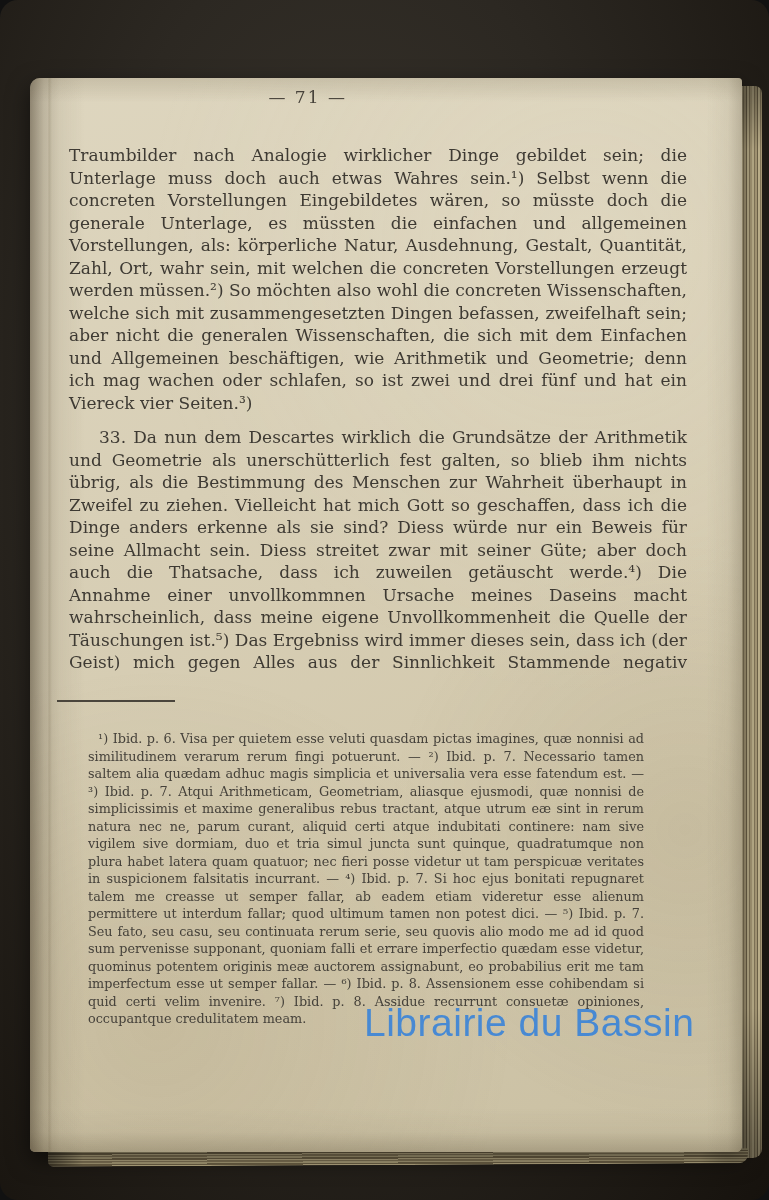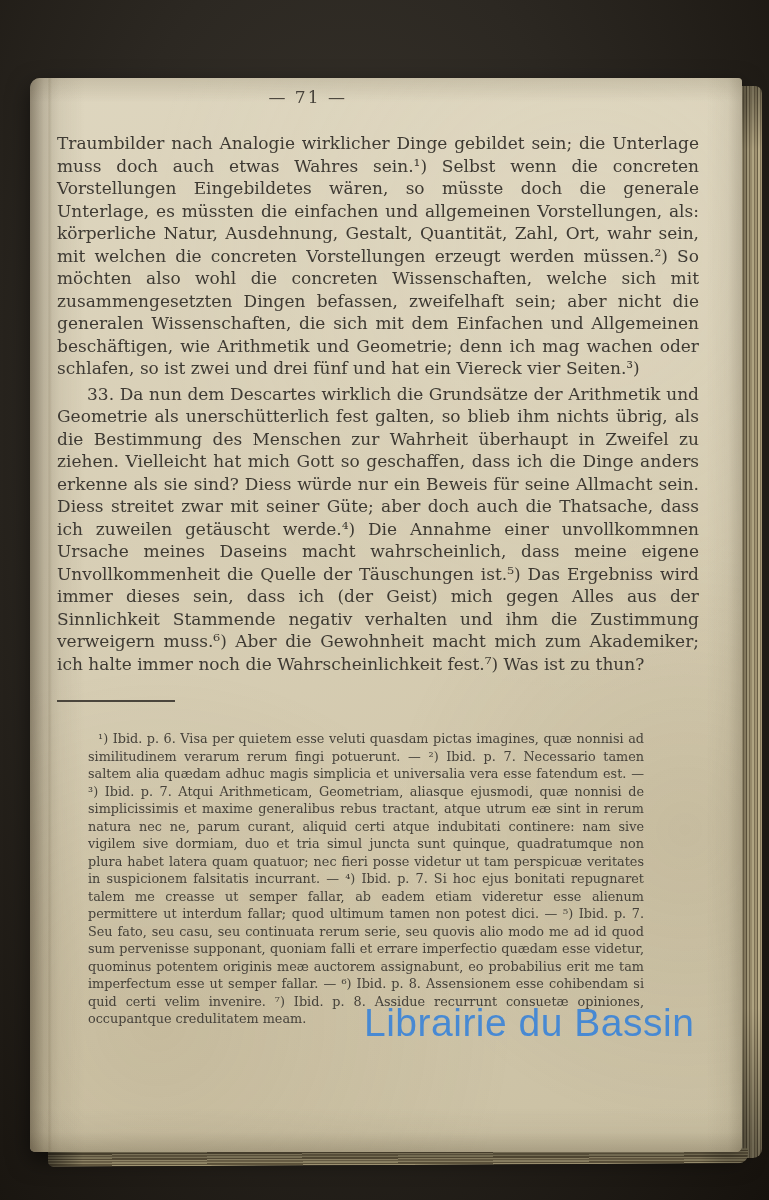--- a/index.html
+++ b/index.html
@@ -8,20 +8,21 @@
     background: #111;
   }
   .photo {
     position: relative;
     width: 769px;
     height: 1200px;
     overflow: hidden;
     background:
       radial-gradient(ellipse at 45% 35%, #3a352d 0%, #2c2822 45%, #16120d 100%);
     font-family: "DejaVu Serif", serif;
+    border-radius: 18px;
   }
   
   .fore-edge {
     position: absolute;
     left: 739px;
     top: 86px;
     width: 23px;
     height: 1072px;
     border-radius: 0 7px 9px 0;
     background:
@@ -79,21 +80,21 @@
     position: absolute;
     left: 39%;
     top: 9px;
     transform: translateX(-50%);
     font-size: 17px;
     letter-spacing: 2px;
     color: #47423a;
     white-space: nowrap;
   }
   .para {
-    margin: 0;
+    margin: 12px;
     font-size: 17px;
     line-height: 22.5px;
     text-align: justify;
   }
   .para + .para {
     margin-top: 3px;
     text-indent: 30px;
   }
   .fn-area {
     position: absolute;

